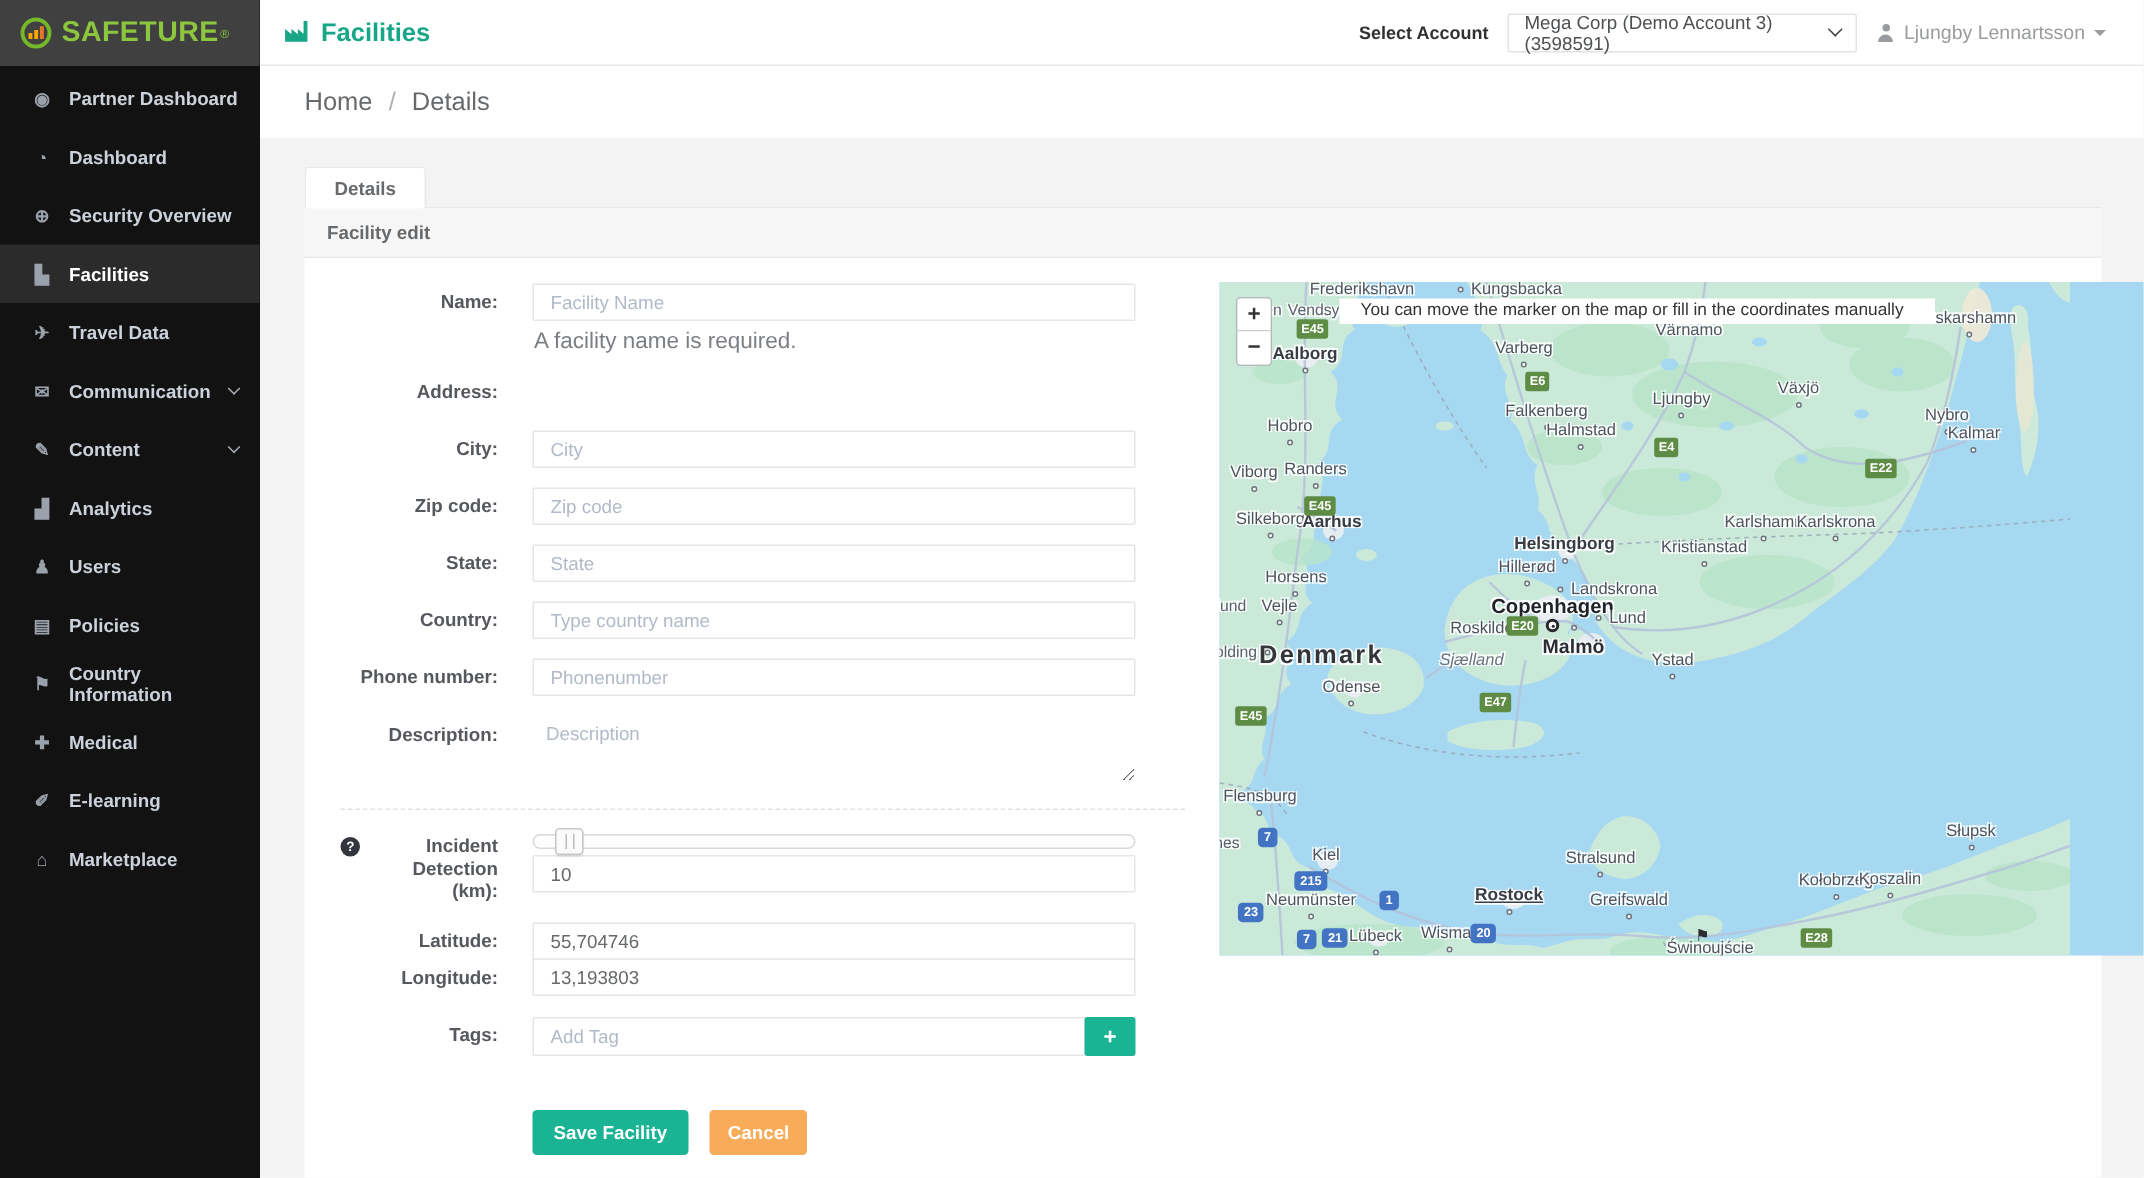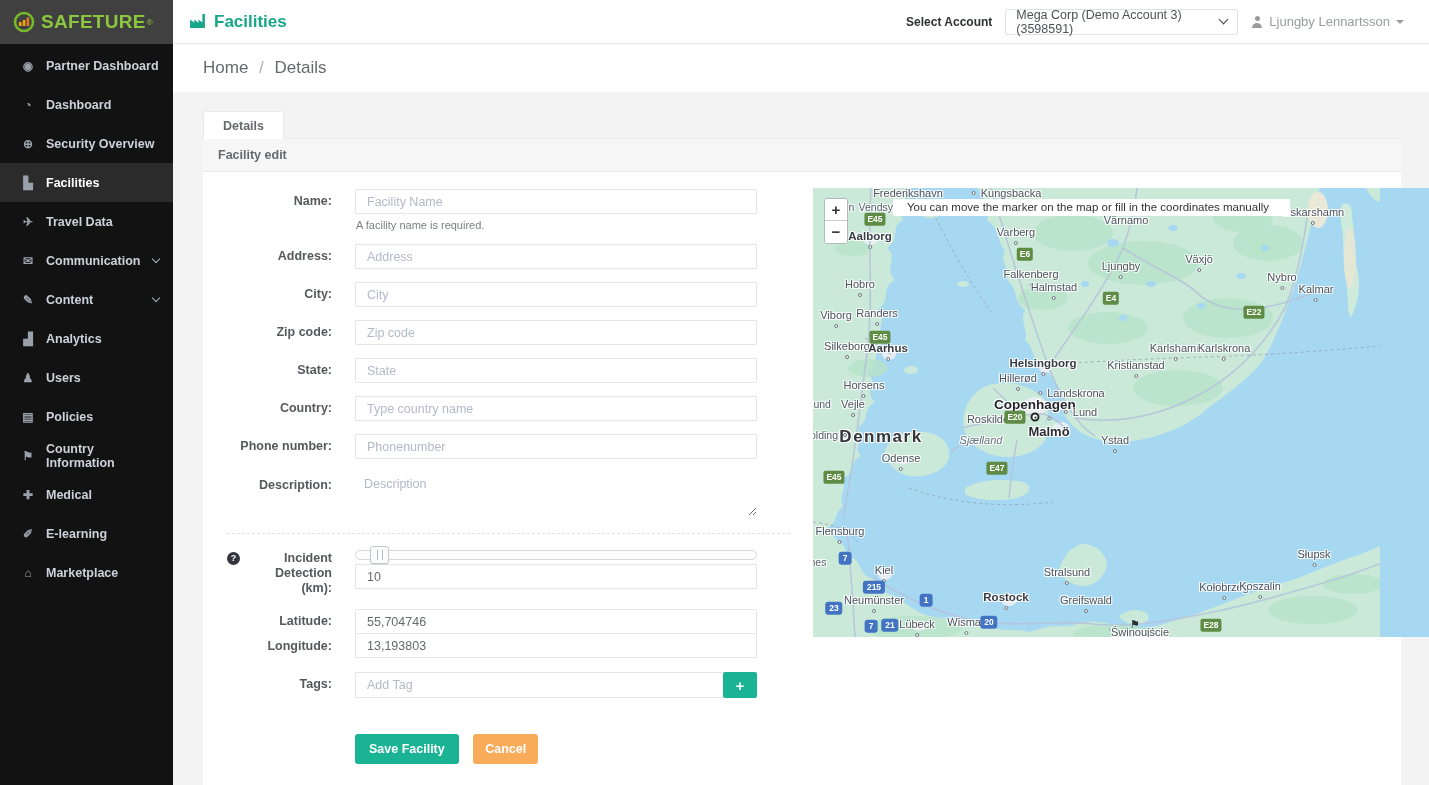--- a/index.html
+++ b/index.html
@@ -49,21 +49,21 @@
   .panel-body { position:relative; padding:17px 0 20px 24px; min-height:603px; }
 
   
   .fg { display:flex; margin-bottom:13px; }
   .fl { width:128px; flex:none; text-align:right; padding-right:23px; font-size:12.5px; font-weight:700;
     color:#55585c; line-height:25px; }
   .fc { width:402px; flex:none; }
   .fi { width:100%; height:25px; border:1px solid #e5e6e7; border-radius:1px; padding:3px 11px;
     font-size:12.5px; color:#676a6c; font-family:inherit; background:#fff; }
   input::placeholder, textarea::placeholder { color:#b2bac8; opacity:1; }
-  .help { font-size:11px; color:#7b7f83; margin:5px 0 0 1px; }
+  .help { font-size:15px; color:#7b7f83; margin:5px 0 0 1px; }
   .fg.desc .fl { line-height:15px; padding-top:6px; }
   .fi-ta { width:100%; height:44px; border:none; resize:both; overflow:auto; font-family:inherit;
     font-size:12.5px; color:#676a6c; padding:5px 0 0 9px; outline:none; }
   .dash { border-top:1px dashed #dfe2e6; width:563px; margin:9px 0 14px 0; }
 
   .fg.inc .fl { display:flex; justify-content:flex-end; gap:6px; line-height:15px; padding-top:3px; }
   .qicon { display:inline-block; width:13px; height:13px; flex:none; border-radius:50%; background:#33373d;
     color:#fff; font-size:9px; line-height:13px; text-align:center; font-weight:700; margin-top:1px; }
   .inc-lbl { text-align:right; }
   .slider { position:relative; height:10px; background:#fdfdfd; border:1px solid #d6d9dc; border-radius:6px; margin:2px 0 4px; }
@@ -237,21 +237,20 @@
       <div class="fg">
         <div class="fl">Name:</div>
         <div class="fc">
           <input class="fi" placeholder="Facility Name" style="">
           <div class="help">A facility name is required.</div>
         </div>
       </div>
 
       <div class="fg">
         <div class="fl">Address:</div>
-        <div class="fc"><input class="fi" placeholder="Address" style=""></div>
       </div>
 
       <div class="fg">
         <div class="fl">City:</div>
         <div class="fc"><input class="fi" placeholder="City" style=""></div>
       </div>
 
       <div class="fg">
         <div class="fl">Zip code:</div>
         <div class="fc"><input class="fi" placeholder="Zip code" style=""></div>
@@ -433,21 +432,21 @@
             <span class="ml sm" style="left: 68px; top: 19px;">Vendsyss</span>
             <span class="ml t" style="left: 198px; top: 5px;">Kungsbacka<i class="dot d-l"></i></span>
             <span class="ml t" style="left: 313px; top: 32px;">Värnamo<i class="dot d-a"></i></span>
             <span class="ml t" style="left: 500px; top: 24px;">Oskarshamn<i class="dot d-b"></i></span>
             <span class="ml lg" style="left: 57px; top: 48px;">Aalborg<i class="dot d-b"></i></span>
             <span class="ml t" style="left: 203px; top: 44px;">Varberg<i class="dot d-b"></i></span>
             <span class="ml t" style="left: 47px; top: 96px;">Hobro<i class="dot d-b"></i></span>
             <span class="ml t" style="left: 218px; top: 86px;">Falkenberg<i class="dot d-b"></i></span>
             <span class="ml t" style="left: 308px; top: 78px;">Ljungby<i class="dot d-b"></i></span>
             <span class="ml t" style="left: 386px; top: 71px;">Växjö<i class="dot d-b"></i></span>
-            <span class="ml t" style="left: 469px; top: 89px; text-align: right;">Nybro<i class="dot d-b"></i></span>
+            <span class="ml t" style="left: 485px; top: 89px; text-align: right;">Nybro<i class="dot d-b"></i></span>
             <span class="ml t" style="left: 503px; top: 101px;">Kalmar<i class="dot d-b"></i></span>
             <span class="ml t" style="left: 241px; top: 99px;">Halmstad<i class="dot d-b"></i></span>
             <span class="ml t" style="left: 23px; top: 127px;">Viborg<i class="dot d-b"></i></span>
             <span class="ml t" style="left: 64px; top: 125px;">Randers<i class="dot d-b"></i></span>
             <span class="ml t" style="left: 34px; top: 158px;">Silkeborg<i class="dot d-b"></i></span>
             <span class="ml lg" style="left: 75px; top: 160px;">Aarhus<i class="dot d-b"></i></span>
             <span class="ml t" style="left: 363px; top: 160px;">Karlshamn<i class="dot d-b"></i></span>
             <span class="ml t" style="left: 411px; top: 160px;">Karlskrona<i class="dot d-b"></i></span>
             <span class="ml t" style="left: 323px; top: 177px;">Kristianstad<i class="dot d-b"></i></span>
             <span class="ml lg" style="left: 230px; top: 175px;">Helsingborg<i class="dot d-b"></i></span>
@@ -464,21 +463,21 @@
             <span class="ml sm" style="left: 11px; top: 247px;">olding<i class="dot d-r"></i></span>
             <span class="ml rg" style="left: 168px; top: 252px;">Sjælland</span>
             <span class="ml t" style="left: 302px; top: 252px;">Ystad<i class="dot d-b"></i></span>
             <span class="ml t" style="left: 88px; top: 270px;">Odense<i class="dot d-b"></i></span>
             <span class="ml t" style="left: 27px; top: 343px;">Flensburg<i class="dot d-b"></i></span>
             <span class="ml sm" style="left: 5px; top: 374px;">hes</span>
             <span class="ml t" style="left: 71px; top: 382px;">Kiel<i class="dot d-b"></i></span>
             <span class="ml t" style="left: 61px; top: 412px;">Neumünster<i class="dot d-b"></i></span>
             <span class="ml t" style="left: 104px; top: 436px;">Lübeck<i class="dot d-b"></i></span>
             <span class="ml t" style="left: 153px; top: 434px;">Wismar<i class="dot d-b"></i></span>
-            <span class="ml lg" style="left: 193px; top: 409px;">Rostock<i class="dot d-b"></i></span>
+            <span class="ml lg" style="left: 193px; top: 409px; text-decoration: underline;">Rostock<i class="dot d-b"></i></span>
             <span class="ml t" style="left: 254px; top: 384px;">Stralsund<i class="dot d-b"></i></span>
             <span class="ml t" style="left: 273px; top: 412px;">Greifswald<i class="dot d-b"></i></span>
             <span class="ml t" style="left: 327px; top: 444px;">Świnoujście</span>
             <span class="ml t" style="left: 411px; top: 399px;">Kołobrzeg<i class="dot d-b"></i></span>
             <span class="ml t" style="left: 447px; top: 398px;">Koszalin<i class="dot d-b"></i></span>
             <span class="ml t" style="left: 501px; top: 366px;">Słupsk<i class="dot d-b"></i></span>
             <span class="eb" style="left: 62px; top: 31px;">E45</span>
             <span class="eb" style="left: 67px; top: 149px;">E45</span>
             <span class="eb" style="left: 21px; top: 289px;">E45</span>
             <span class="eb" style="left: 212px; top: 66px;">E6</span>

